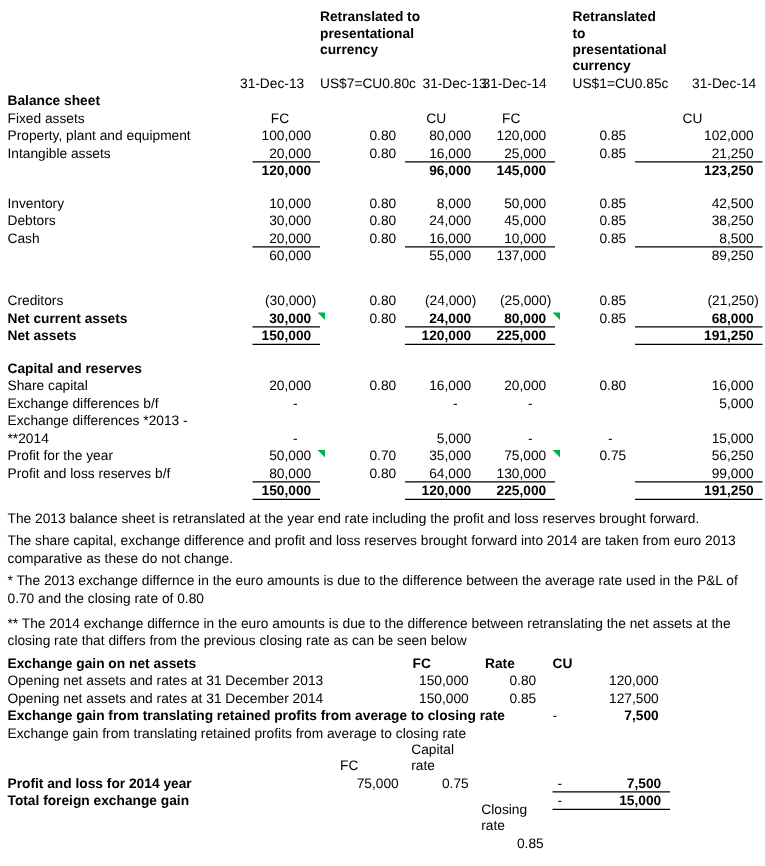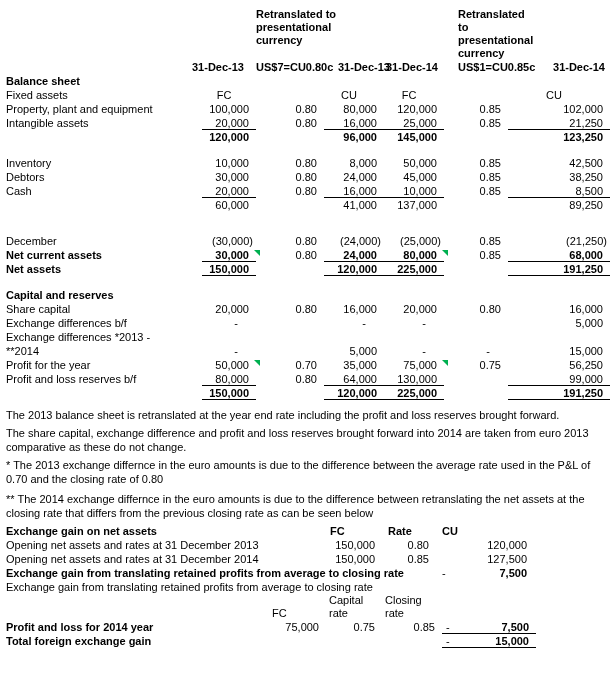--- a/index.html
+++ b/index.html
@@ -15,21 +15,21 @@
   
   .hrow{display:flex;white-space:nowrap;}
   .hlab{width:186px;}
   .h1{width:54px;text-align:right;padding-right:7px;box-sizing:border-box;}
   .h2{width:92px;padding-left:10px;box-sizing:border-box;overflow:visible;}
   .h3{width:48px;text-align:right;padding-right:5px;box-sizing:border-box;}
   .h4{width:58px;text-align:right;padding-right:7px;box-sizing:border-box;}
   .h5{width:90px;padding-left:14px;box-sizing:border-box;overflow:visible;}
   .h6{width:76px;text-align:right;padding-right:5px;box-sizing:border-box;}
   .retr{white-space:pre-line;line-height:13px;font-weight:bold;}
-  .hdates{height:14px;line-height:14px;font-weight:bold;}
+  .hdates{height:14px;line-height:14px;font-weight:normal;}
   
   .lab{width:196px;overflow:visible;}
   .col{box-sizing:border-box;text-align:right;padding-right:7px;position:relative;}
   .c1{width:54px;}.c2{width:68px;}.c3{width:60px;}.c4{width:60px;}.c5{width:64px;}.c6{width:102px;}
   .ctr{text-align:center;padding-right:10px;}
   .ul{border-bottom:1px solid #000;}
   .dash{padding-right:18px;}
   .paren{padding-right:3px;}
   .flag{position:absolute;right:-4px;top:2px;width:0;height:0;
         border-top:6px solid #00B050;border-left:6px solid transparent;}
@@ -48,21 +48,21 @@
   .xcu.hl{text-align:left;padding-left:6px;padding-right:0;}
   .xlab2{width:430px;font-weight:bold;}
   .xdash{width:22px;padding-left:6px;box-sizing:border-box;}
   .xval{width:76px;text-align:right;padding-right:7px;box-sizing:border-box;font-weight:bold;}
   
   .brow{display:flex;height:14px;line-height:14px;white-space:nowrap;}
   .brow.hdr{height:13px;line-height:13px;}
   .blab{width:252px;font-weight:bold;}
   .bfc{width:68px;text-align:right;padding-right:7px;box-sizing:border-box;}
   .bavg{width:56px;text-align:right;padding-right:7px;box-sizing:border-box;}
-  .bclose{width:60px;text-align:right;padding-right:7px;box-sizing:border-box;}
+  .bclose{width:60px;text-align:right;padding-right:7px;box-sizing:border-box;margin-top:48px;}
   .bfc.hl{text-align:left;padding-left:14px;padding-right:0;}
   .bavg.hl,.bclose.hl{text-align:left;padding-left:3px;padding-right:0;}
   .bul{width:94px;display:flex;border-bottom:1px solid #000;box-sizing:border-box;}
   .bdash{width:16px;padding-left:4px;box-sizing:border-box;}
   .bval{flex:1;text-align:right;padding-right:7px;font-weight:bold;}
 </style>
 </head>
 <body>
 
 <div class="sheet">
@@ -157,27 +157,27 @@
         <div class="col c2">0.80</div>
         <div class="col c3 ul">16,000</div>
         <div class="col c4 ul">10,000</div>
         <div class="col c5">0.85</div>
         <div class="col c6 ul">8,500</div>
       </div>
       <div class="row">
         <div class="lab"></div>
         <div class="col c1">60,000</div>
         <div class="col c2"></div>
-        <div class="col c3">41,000</div>
+        <div class="col c3">55,000</div>
         <div class="col c4">137,000</div>
         <div class="col c5"></div>
         <div class="col c6">89,250</div>
       </div>
       <div class="row" style="margin-top: 22px;">
-        <div class="lab">December</div>
+        <div class="lab">Creditors</div>
         <div class="col c1 paren">(30,000)</div>
         <div class="col c2">0.80</div>
         <div class="col c3 paren">(24,000)</div>
         <div class="col c4 paren">(25,000)</div>
         <div class="col c5">0.85</div>
         <div class="col c6 paren">(21,250)</div>
       </div>
       <div class="row">
         <div class="lab b">Net current assets</div>
         <div class="col c1 b ul">30,000<span class="flag" style="border-top-color: rgb(0, 176, 80);"></span></div>

